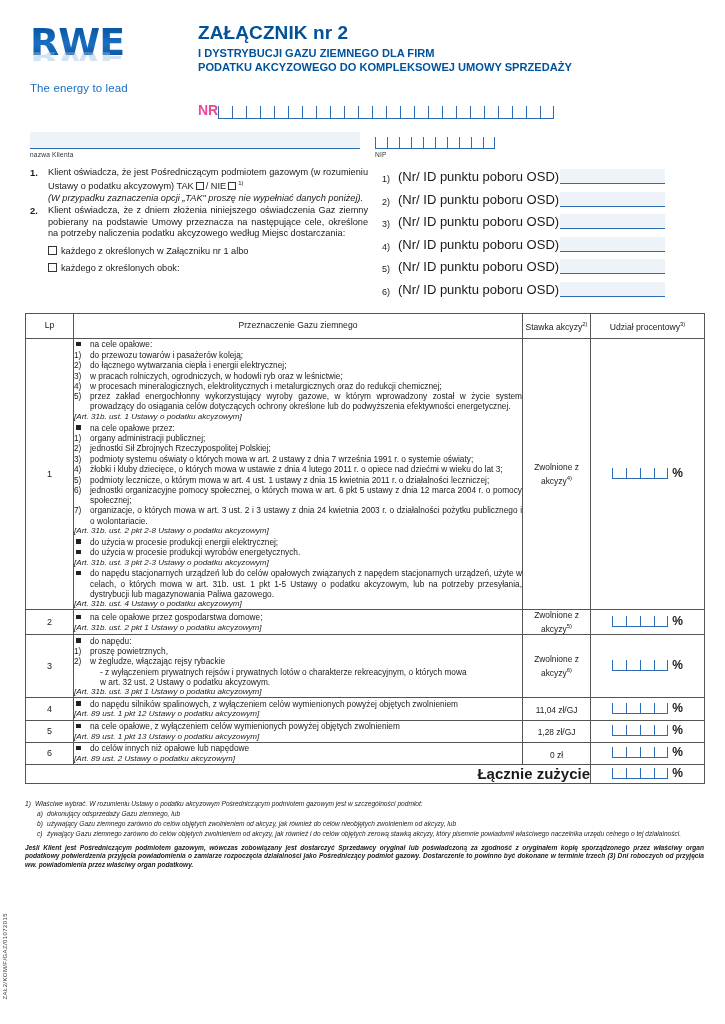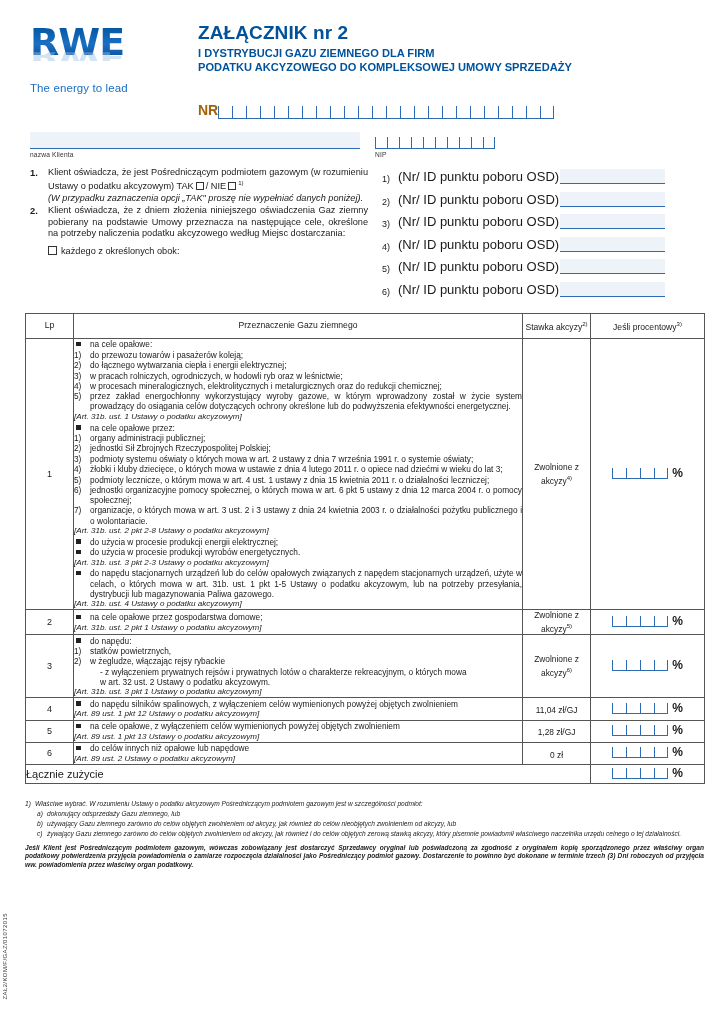--- a/index.html
+++ b/index.html
@@ -40,21 +40,21 @@
     color:#00529b; font-weight:bold; font-size:19px;
     letter-spacing:.1px; margin:0 0 3px 0;
   }
   .doc-sub {
     color:#00529b; font-weight:bold; font-size:11.1px;
     line-height:13.8px; letter-spacing:0px;
   }
 
   
   .nr-row { display:flex; align-items:flex-end; padding:8px 0 0 198px; }
-  .nr-label { color:#a16207; font-weight:bold; font-size:14px; padding-bottom:1px; }
+  .nr-label { color:#ec4899; font-weight:bold; font-size:14px; padding-bottom:1px; }
   .boxes { display:flex; }
   .boxes span {
     display:block; width:14px; height:13px;
     border-left:1px solid #2d6cb5; border-bottom:1px solid #2d6cb5;
   }
   .boxes span:last-child { border-right:1px solid #2d6cb5; }
 
   .ident-row { display:flex; align-items:flex-end; padding:13px 0 0 30px; }
   .client-field { width:330px; }
   .client-line { height:17px; background:#eef3fa; border-bottom:1.3px solid #2d6cb5; }
@@ -111,21 +111,21 @@
   ol.numlist li { display:flex; margin-top:.3px; }
   ol.numlist li .n { flex:0 0 16px; }
   ol.numlist li .t { flex:1; text-align:justify; }
   .art { font-style:italic; font-size:8.1px; margin-top:.5px; }
   .ind-2 { padding-left:16px; }
   .ind-3 { padding-left:26px; }
 
   .pct { display:inline-flex; align-items:flex-end; }
   .pct .boxes span { width:14px; height:11px; border-color:#2d6cb5; }
   .pct .sign { font-size:12px; margin-left:4px; line-height:11px; font-weight:bold; }
-  td.total { text-align:left; font-size:11px; padding:5px 8px 5px 0; }
+  td.total { text-align:right; font-size:15px; padding:5px 8px 5px 0;font-weight:bold; }
 
   
   .notes { margin:9px 0 0 25px; width:679px; font-size:6.6px; line-height:8.6px; font-style:italic; color:#222; }
   .notes .n-row { display:flex; margin-bottom:1.5px; }
   .notes .n-k { flex:0 0 10px; }
   .notes .n-k.ind { flex:0 0 22px; padding-left:12px; }
   .notes .n-v { flex:1; text-align:justify; }
   .notes .para { margin-top:5px; text-align:justify; font-weight:bold; }
 
   
@@ -219,20 +219,23 @@
           <span>NIE</span><span class="cb"></span><span class="sup">1)</span>
           <div style="font-style:italic;">(W przypadku zaznaczenia opcji „TAK" proszę nie wypełniać danych poniżej).</div>
         </div>
       </div>
 
       <div class="d-item">
         <div class="d-num">2.</div>
         <div class="d-txt">Klient oświadcza, że z dniem złożenia niniejszego oświadczenia Gaz ziemny pobierany na podstawie Umowy przeznacza na następujące cele, określone na potrzeby naliczenia podatku akcyzowego według Miejsc dostarczania:</div>
       </div>
 
+      <div class="opt-line">
+        <span class="cb-lg"></span><span>każdego z określonych w Załączniku nr 1 albo</span>
+      </div>
       <div class="opt-line">
         <span class="cb-lg"></span><span>każdego z określonych obok:</span>
       </div>
     </div>
 
     <div class="decl-right" id="osd-list">
         <div class="osd-row">
           <div class="osd-num">1)</div>
           <div class="osd-lab">(Nr/ ID punktu poboru OSD)</div>
           <div class="osd-line"></div>
@@ -273,21 +276,21 @@
         <col class="col-ud">
     </colgroup>
     <thead>
       <tr>
         <th>Lp</th>
         <th>Przeznaczenie Gazu ziemnego</th>
         <th>
           <span>Stawka akcyzy</span><span class="sup">2)</span>
         </th>
         <th>
-          <span>Jeśli procentowy</span><span class="sup">3)</span>
+          <span>Udział procentowy</span><span class="sup">3)</span>
         </th>
       </tr>
     </thead>
     <tbody id="table-body">
         <tr>
           <td class="lp">1</td>
           <td class="desc">
             <div class="bl">
               <div class="bl-sq"><span class="sq"></span></div>
               <div class="bl-tx">na cele opałowe:</div>
@@ -399,21 +402,21 @@
         <tr>
           <td class="lp">3</td>
           <td class="desc">
             <div class="bl">
               <div class="bl-sq"><span class="sq"></span></div>
               <div class="bl-tx">do napędu:</div>
             </div>
             <ol class="numlist ind-2">
               <li>
                 <span class="n">1)</span>
-                <span class="t">statków powietrznych,</span>
+                <span class="t">proszę powietrznych,</span>
               </li>
               <li>
                 <span class="n">2)</span>
                 <span class="t">w żegludze, włączając rejsy rybackie</span>
               </li>
             </ol>
             <div class="ind-3">- z wyłączeniem prywatnych rejsów i prywatnych lotów o charakterze rekreacyjnym, o których mowa</div>
             <div class="ind-3">w art. 32 ust. 2 Ustawy o podatku akcyzowym.</div>
             <div class="art">[Art. 31b. ust. 3 pkt 1 Ustawy o podatku akcyzowym]</div>
           </td>

